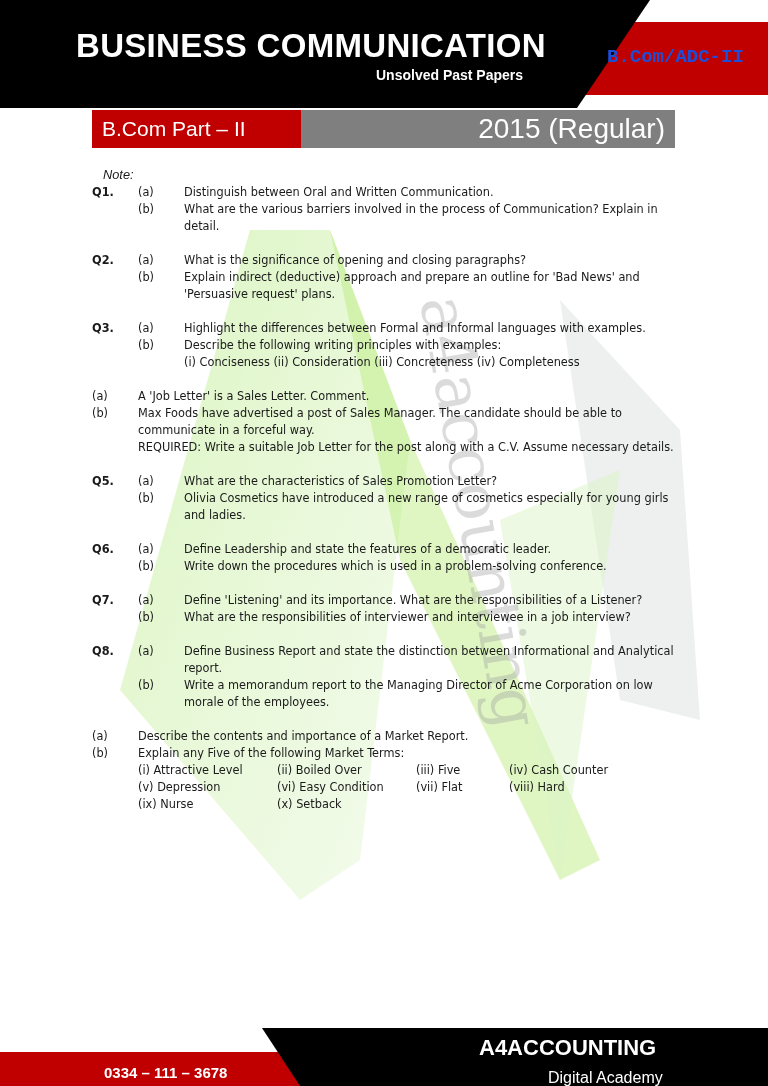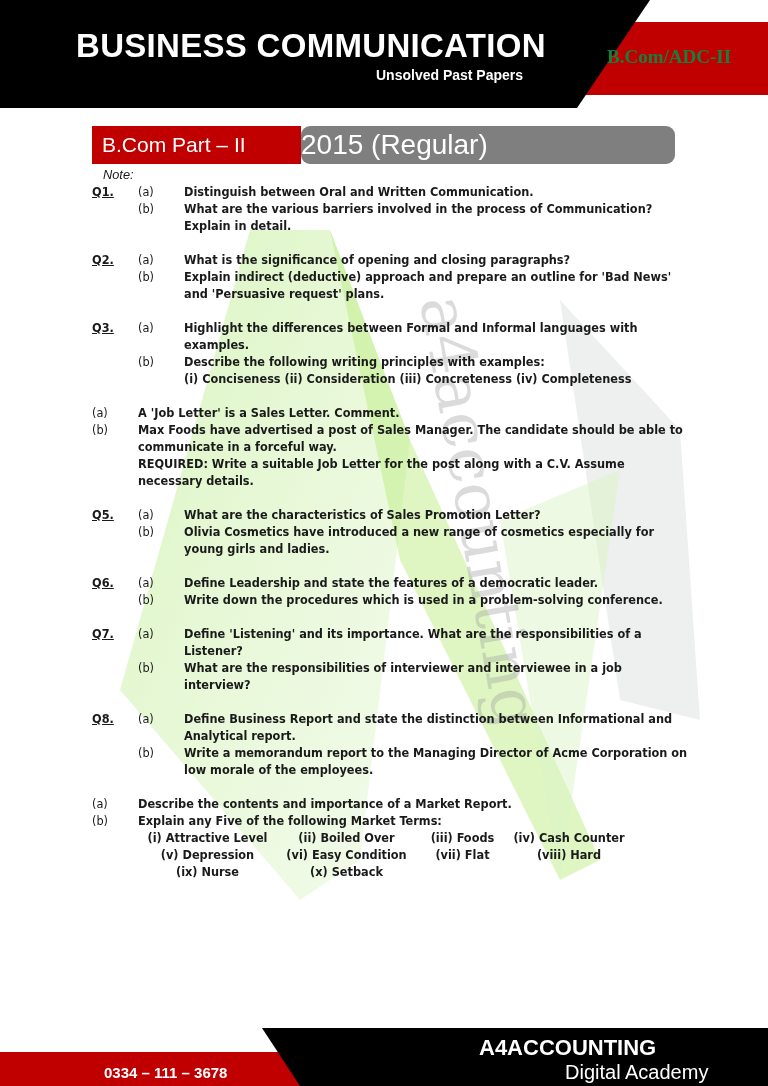--- a/index.html
+++ b/index.html
@@ -4,43 +4,43 @@
 <style>
   html, body { margin:0; padding:0; }
   body { width:768px; height:1086px; background:#ffffff; position:relative; overflow:hidden;
          font-family:"DejaVu Sans Condensed","DejaVu Sans",sans-serif; color:#1a1a1a; }
   .header-black { position:absolute; left:0; top:0; width:768px; height:108px; }
   .header-black svg { position:absolute; left:0; top:0; }
   .title { position:absolute; left:76px; top:27px; color:#fff; font-family:"Liberation Sans",sans-serif;
            font-weight:bold; font-size:33px; letter-spacing:0.3px; white-space:nowrap; }
   .subtitle { position:absolute; left:376px; top:67px; color:#fff; font-family:"Liberation Sans",sans-serif;
               font-weight:bold; font-size:14px; white-space:nowrap; }
-  .badge { position:absolute; left:607px; top:46px; color:#15803d; font-family:Liberation Serif, serif;
+  .badge { position:absolute; left:607px; top:46px; color:#1d4ed8; font-family:Liberation Mono, monospace;
            font-weight:bold; font-size:19px; white-space:nowrap; }
-  .bar { position:absolute; left:92px; top:126px; width:583px; height:38px; }
+  .bar { position:absolute; left:92px; top:110px; width:583px; height:38px; }
   .bar-red { position:absolute; left:0; top:0; width:209px; height:38px; background:#c00000;
              color:#fff; font-family:"Liberation Sans",sans-serif; font-size:21px; line-height:38px; padding-left:10px; box-sizing:border-box; }
   .bar-grey { position:absolute; left:209px; top:0; width:374px; height:38px; background:#7f7f7f;
-              color:#fff; font-family:"Liberation Sans",sans-serif; font-size:28px; line-height:38px; text-align:left; padding-right:10px; box-sizing:border-box;border-radius:9px; }
+              color:#fff; font-family:"Liberation Sans",sans-serif; font-size:28px; line-height:38px; text-align:right; padding-right:10px; box-sizing:border-box; }
   .watermark { position:absolute; left:0; top:0; pointer-events:none; }
   .content { position:absolute; left:92px; top:166px; width:600px; font-size:12.6px; line-height:17px; }
   .note { font-style:italic; font-family:"Liberation Sans",sans-serif; font-size:12.8px; display:flex; }
   .note .lbl { width:46px;margin-left:11px; }
   .q { display:flex; margin-bottom:17px; }
-  .q .qn { width:46px; flex:none; font-weight:bold;text-decoration:underline; }
+  .q .qn { width:46px; flex:none; font-weight:bold; }
   .q .parts { flex:1; }
   .part { display:flex; }
   .part .pl { width:46px; flex:none; }
-  .part .pt { flex:1;font-weight:bold; }
-  .terms { display:grid; grid-template-columns:139px 139px 93px 120px;text-align:center; }
+  .part .pt { flex:1; }
+  .terms { display:grid; grid-template-columns:139px 139px 93px 120px; }
   .footer { position:absolute; left:0; top:1028px; width:768px; height:58px; }
   .footer svg { position:absolute; left:0; top:0; }
   .phone { position:absolute; left:104px; top:36px; color:#fff; font-family:"Liberation Sans",sans-serif; font-weight:bold; font-size:15px; white-space:nowrap; }
   .brand { position:absolute; left:479px; top:7px; color:#fff; font-family:"Liberation Sans",sans-serif; font-weight:bold; font-size:22px; white-space:nowrap; }
-  .brand-sub { position:absolute; left:548px; top:33px; color:#fff; font-family:"Liberation Sans",sans-serif; font-size:20px; white-space:nowrap;margin-left:17px; }
+  .brand-sub { position:absolute; left:548px; top:41px; color:#fff; font-family:"Liberation Sans",sans-serif; font-size:16px; white-space:nowrap; }
 </style>
 </head>
 <body>
 
 <div class="header-black">
   <svg width="768" height="108">
     <polygon points="620,22 768,22 768,95 575,95" fill="#c00000"></polygon>
     <polygon points="0,0 650,0 577,108 0,108" fill="#000000"></polygon>
   </svg>
   <div class="title">BUSINESS COMMUNICATION</div>
@@ -189,21 +189,21 @@
           <span class="pl">(a)</span>
           <span class="pt">Describe the contents and importance of a Market Report.</span>
         </div>
       <div class="part">
           <span class="pl">(b)</span>
         <span class="pt">
           <span>Explain any Five of the following Market Terms:</span>
           <div class="terms">
             <span>(i) Attractive Level</span>
             <span>(ii) Boiled Over</span>
-            <span>(iii) Foods</span>
+            <span>(iii) Five</span>
             <span>(iv) Cash Counter</span>
             <span>(v) Depression</span>
             <span>(vi) Easy Condition</span>
             <span>(vii) Flat</span>
             <span>(viii) Hard</span>
             <span>(ix) Nurse</span>
             <span>(x) Setback</span>
           </div>
         </span>
       </div>

